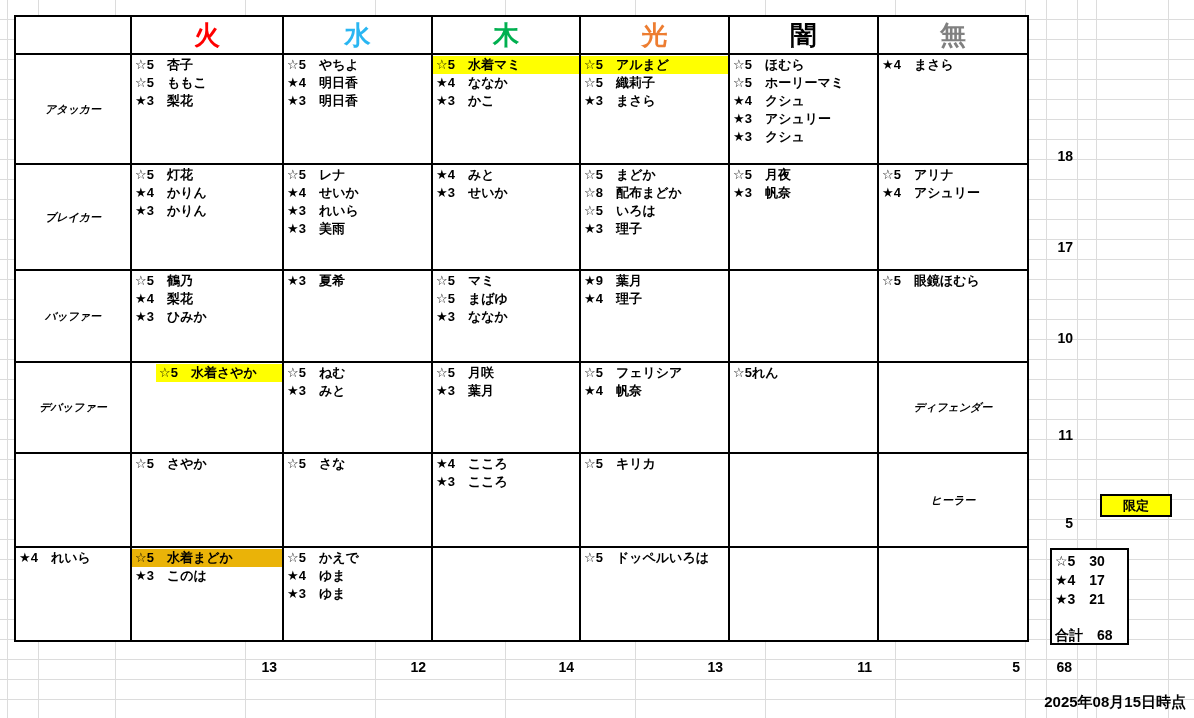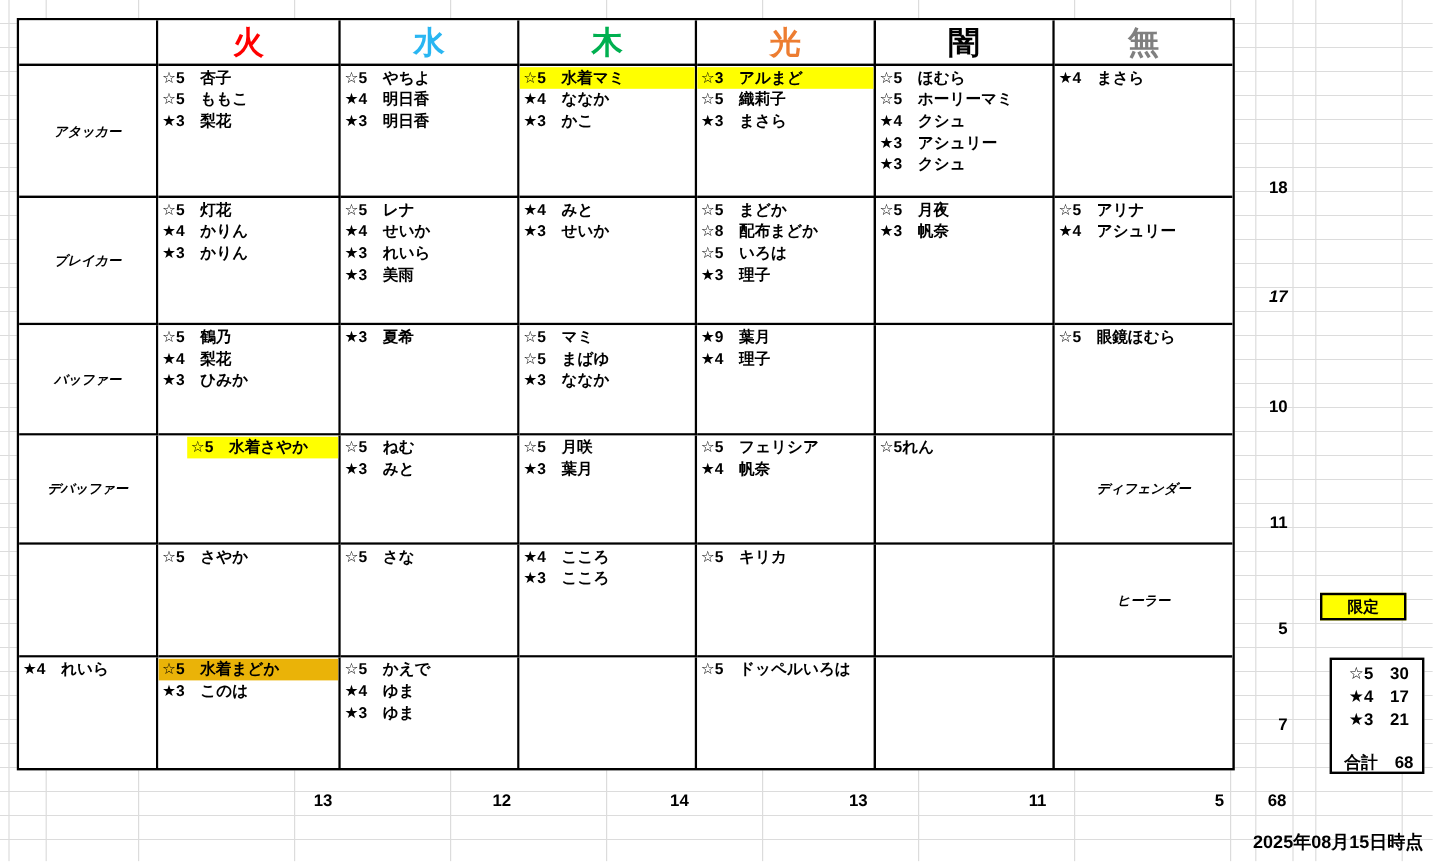--- a/index.html
+++ b/index.html
@@ -31,23 +31,23 @@
   .count{position:absolute;z-index:3;font-size:14px;text-align:right;}
   .side-count{left:1040px;width:33px;}
   .bottom-count{top:659px;width:44px;}
   
   .limited-box{
     position:absolute;left:1100px;top:494px;width:68px;height:19px;z-index:3;
     background:#ffff00;border:2px solid #000;
     display:flex;align-items:center;justify-content:center;font-size:13px;
   }
   .summary-box{
-    position:absolute;left:1108px;top:548px;width:72px;height:91px;z-index:3;
+    position:absolute;left:1050px;top:548px;width:72px;height:91px;z-index:3;
     background:#fff;border:2px solid #000;box-sizing:content-box;
-    padding:2px 0 0 3px;font-size:14px;line-height:19px;white-space:nowrap;text-align:center;
+    padding:2px 0 0 3px;font-size:14px;line-height:19px;white-space:nowrap;
   }
   .summary-total{margin-top:17px;}
   .date-note{position:absolute;right:8px;top:693px;z-index:3;font-size:15px;white-space:nowrap;}
 </style>
 </head>
 <body>
 
 <div class="sheet">
 
   <div>
@@ -85,21 +85,21 @@
         <div class="entry">☆5　やちよ</div>
         <div class="entry">★4　明日香</div>
         <div class="entry">★3　明日香</div>
       </div>
       <div class="cell dcell">
         <div class="entry hl" style="background: rgb(255, 255, 0);">☆5　水着マミ</div>
         <div class="entry">★4　ななか</div>
         <div class="entry">★3　かこ</div>
       </div>
       <div class="cell dcell">
-        <div class="entry hl" style="background: rgb(255, 255, 0);">☆3　アルまど</div>
+        <div class="entry hl" style="background: rgb(255, 255, 0);">☆5　アルまど</div>
         <div class="entry">☆5　織莉子</div>
         <div class="entry">★3　まさら</div>
       </div>
       <div class="cell dcell">
         <div class="entry">☆5　ほむら</div>
         <div class="entry">☆5　ホーリーマミ</div>
         <div class="entry">★4　クシュ</div>
         <div class="entry">★3　アシュリー</div>
         <div class="entry">★3　クシュ</div>
       </div>
@@ -208,21 +208,21 @@
       </div>
       <div class="cell dcell"></div>
       <div class="cell dcell">
         <div class="entry">☆5　ドッペルいろは</div>
       </div>
       <div class="cell dcell"></div>
     </div>
 
   <div id="side-counts">
       <div class="count side-count" style="top: 132px; margin-top: 16px;">18</div>
-      <div class="count side-count" style="top: 239px; font-style: italic;">17</div>
+      <div class="count side-count" style="top: 239px;">17</div>
       <div class="count side-count" style="top: 330px;">10</div>
       <div class="count side-count" style="top: 427px;">11</div>
       <div class="count side-count" style="top: 515px;">5</div>
       <div class="count side-count" style="top: 595px;">7</div>
     </div>
 
   <div id="bottom-counts">
       <div class="count bottom-count" style="left: 233px;">13</div>
       <div class="count bottom-count" style="left: 382px;">12</div>
       <div class="count bottom-count" style="left: 530px;">14</div>

